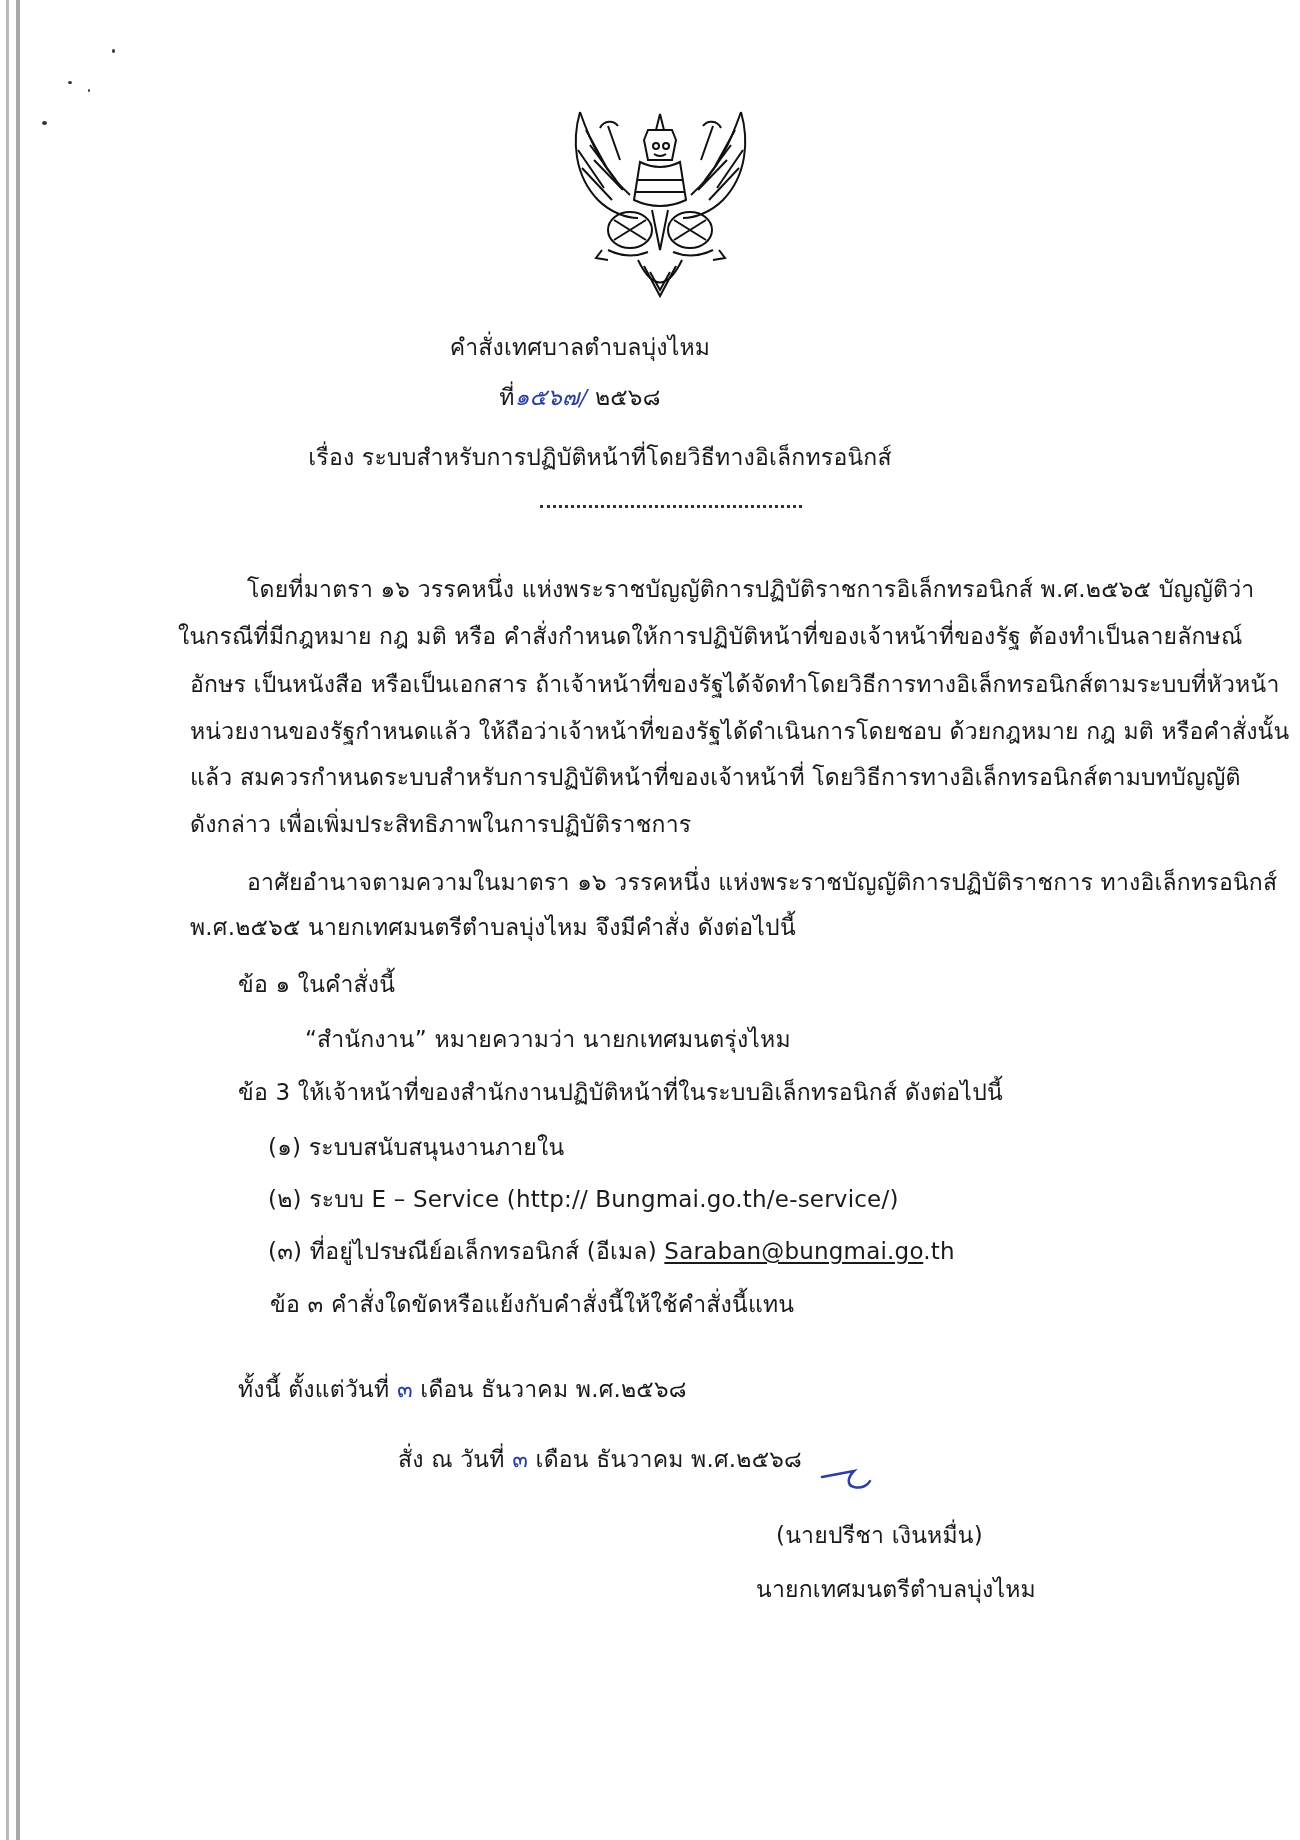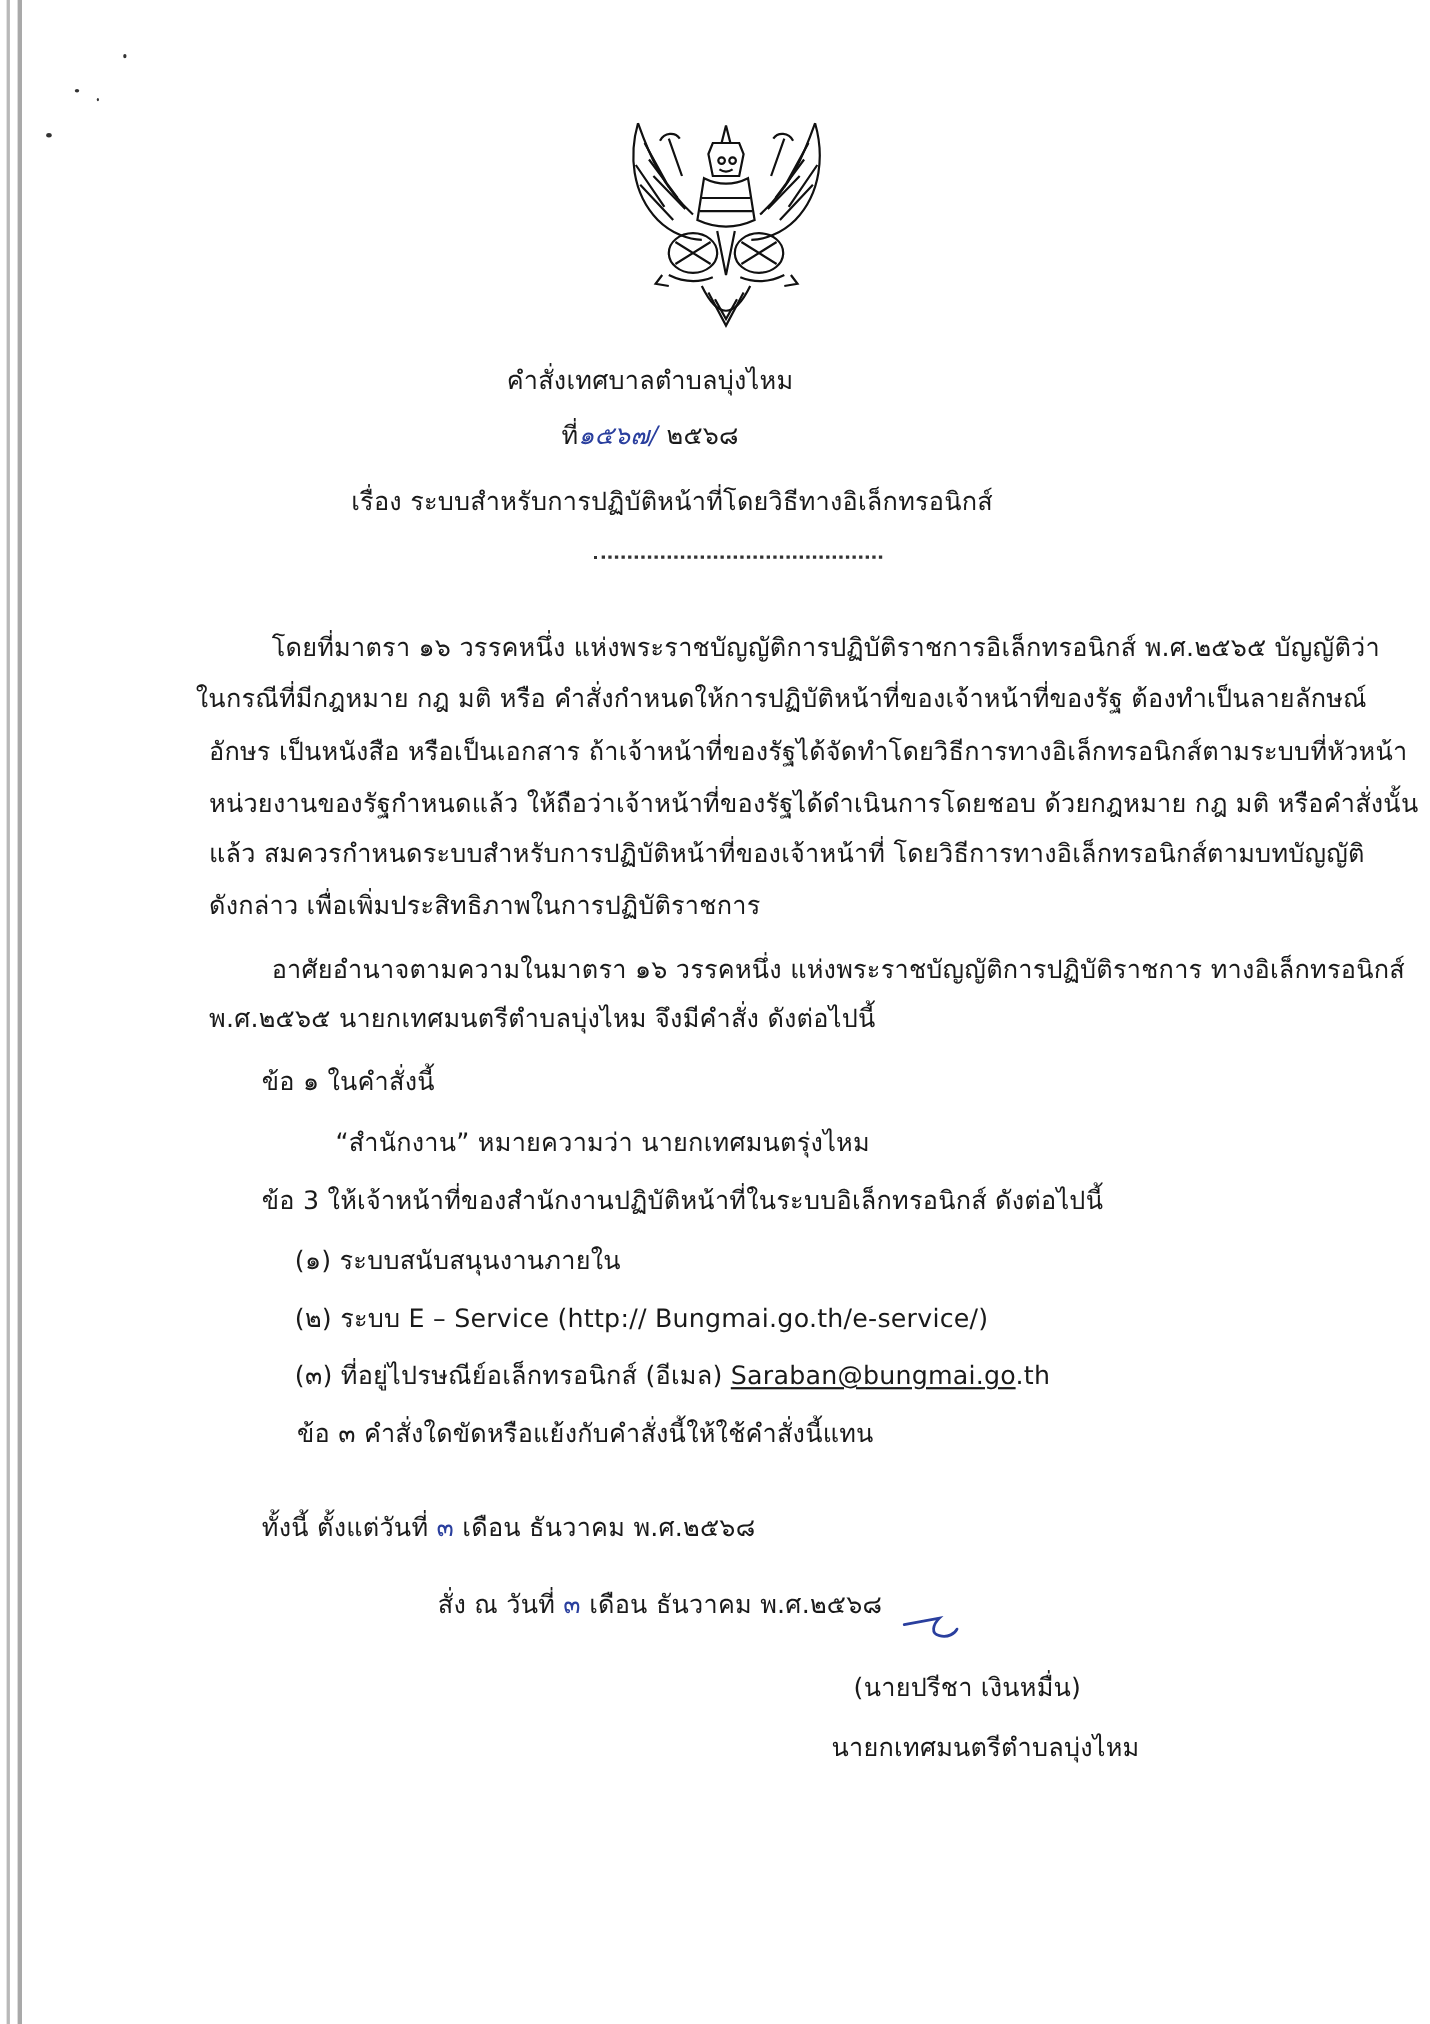--- a/index.html
+++ b/index.html
@@ -37,21 +37,21 @@
       border-radius: 50%;
     }
     .line {
       position: absolute;
       white-space: nowrap;
       font-size: 23px;
       line-height: 30px;
       letter-spacing: 0.2px;
     }
     .center {
-      left: 11px;
+      left: 0;
       width: 1160px;
       text-align: center;
     }
     .garuda {
       position: absolute;
       left: 568px;
       top: 100px;
       width: 185px;
       height: 205px;
     }

